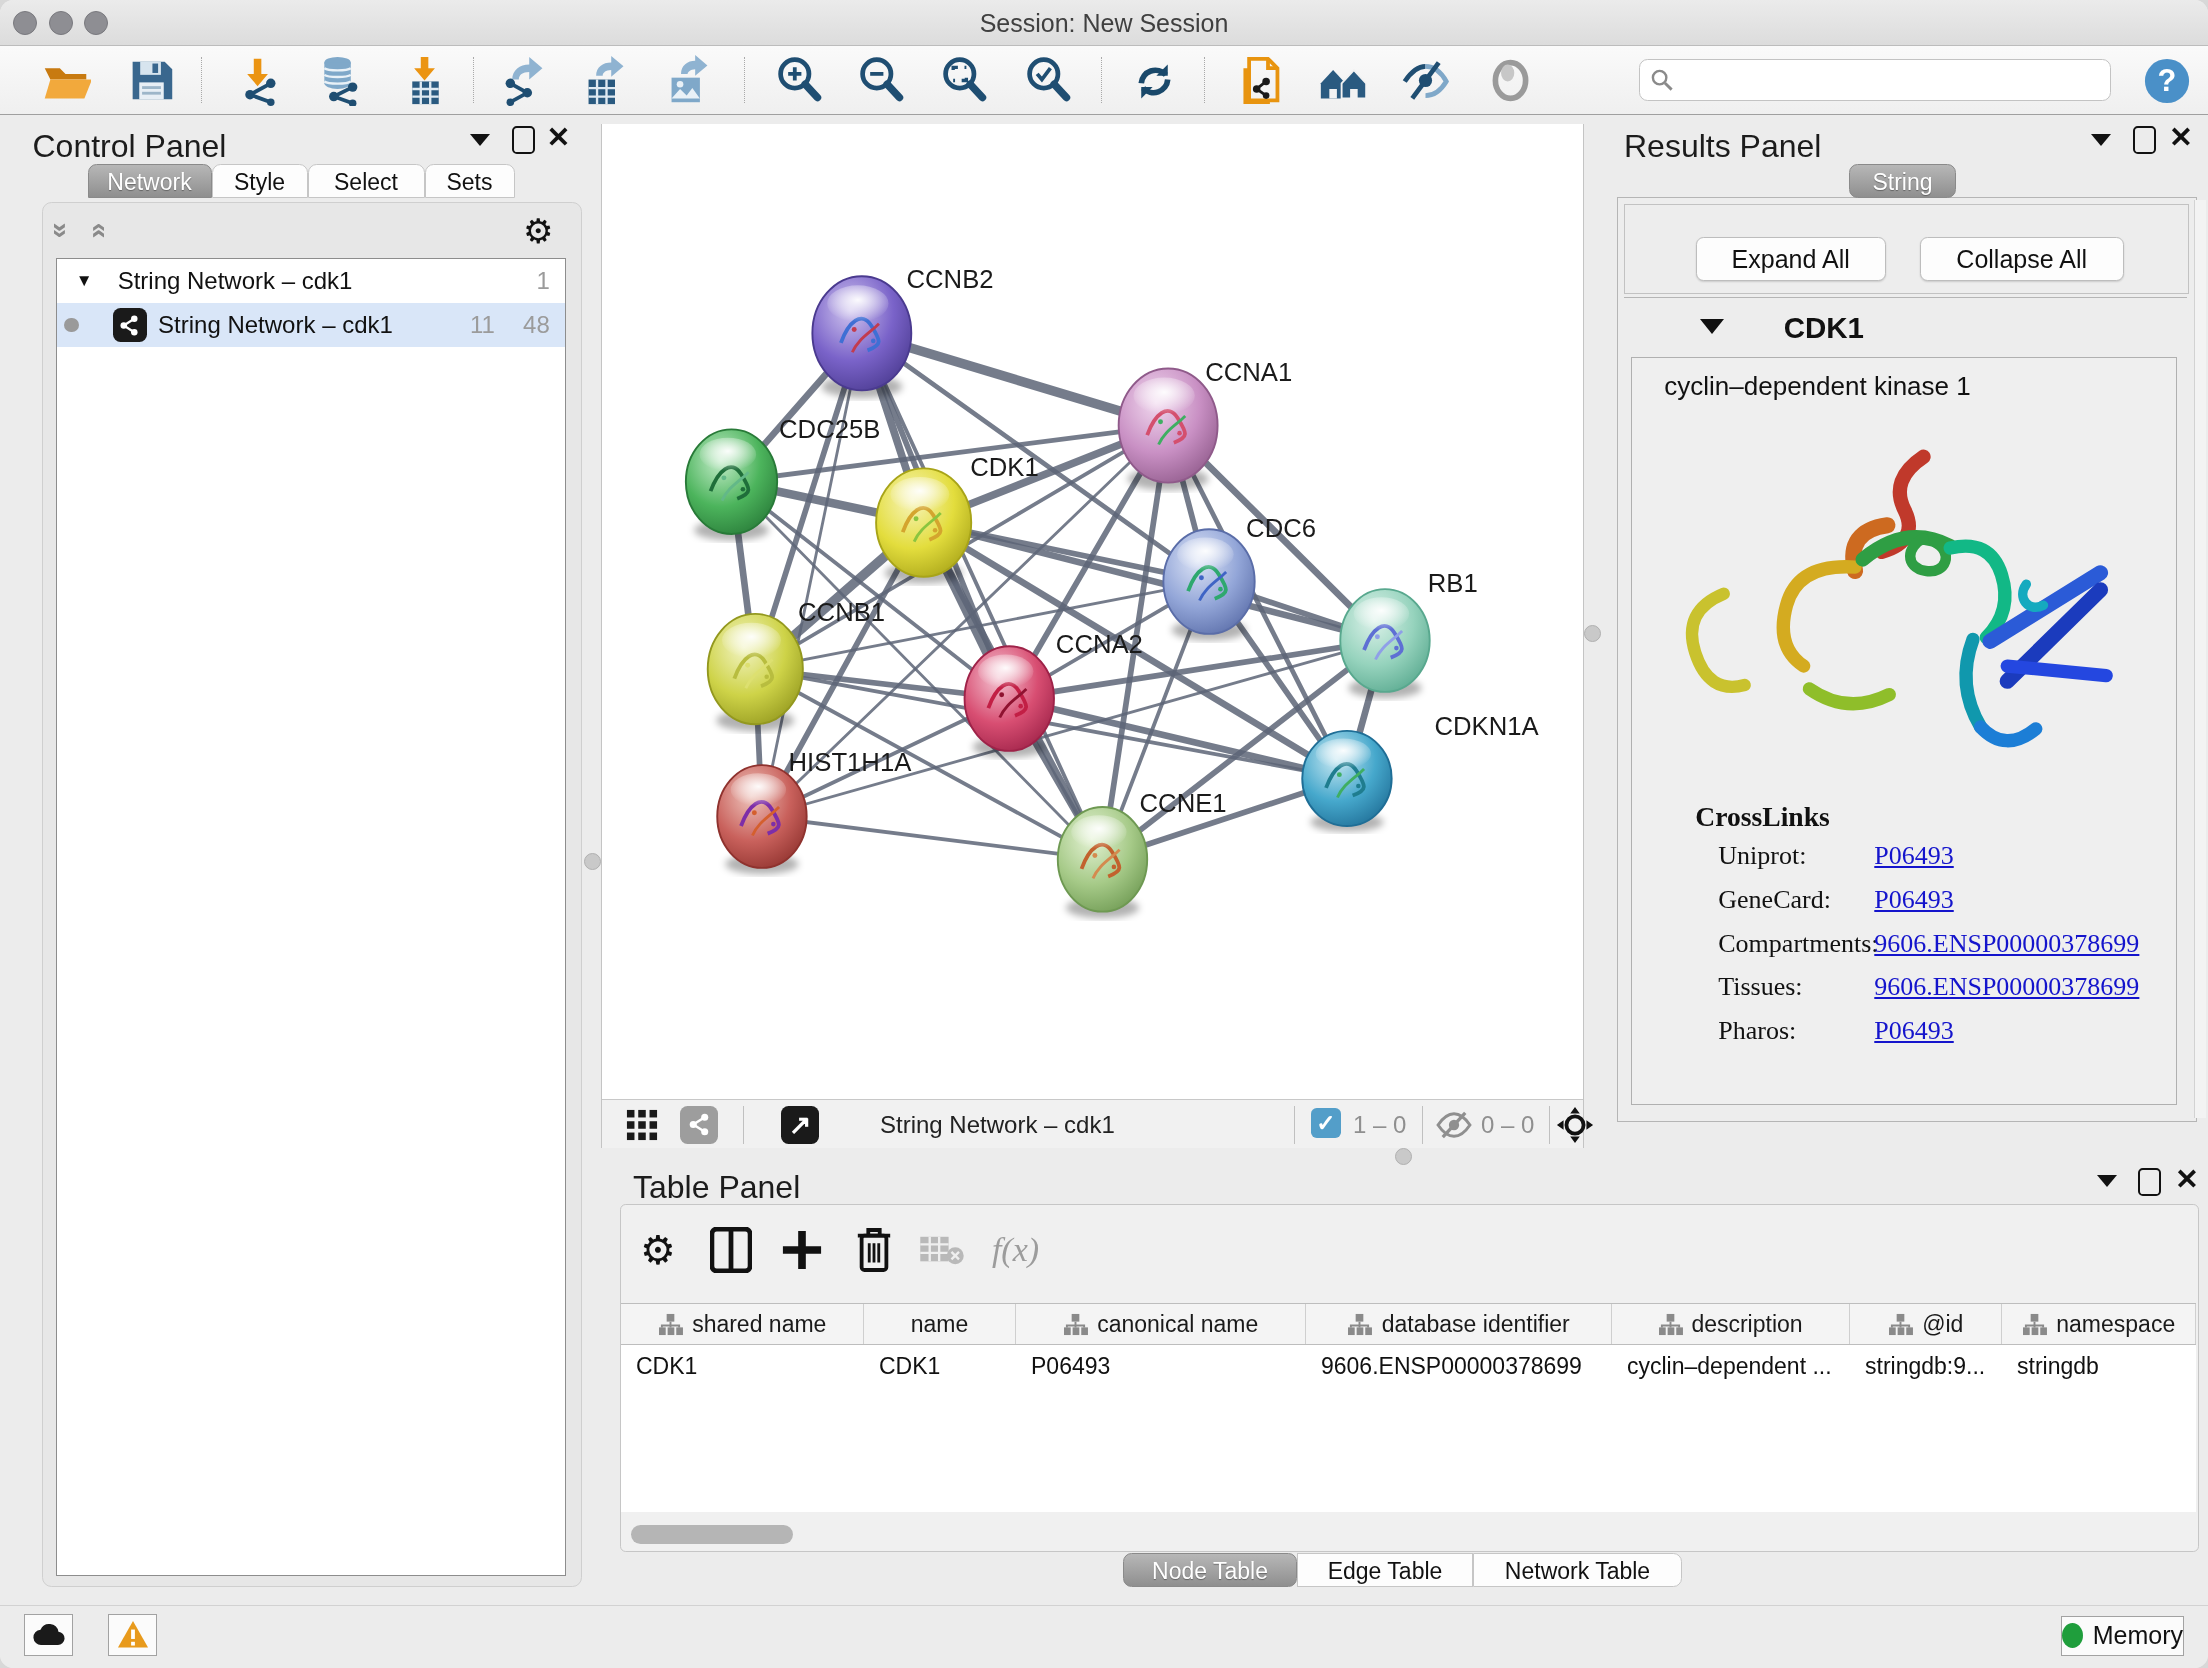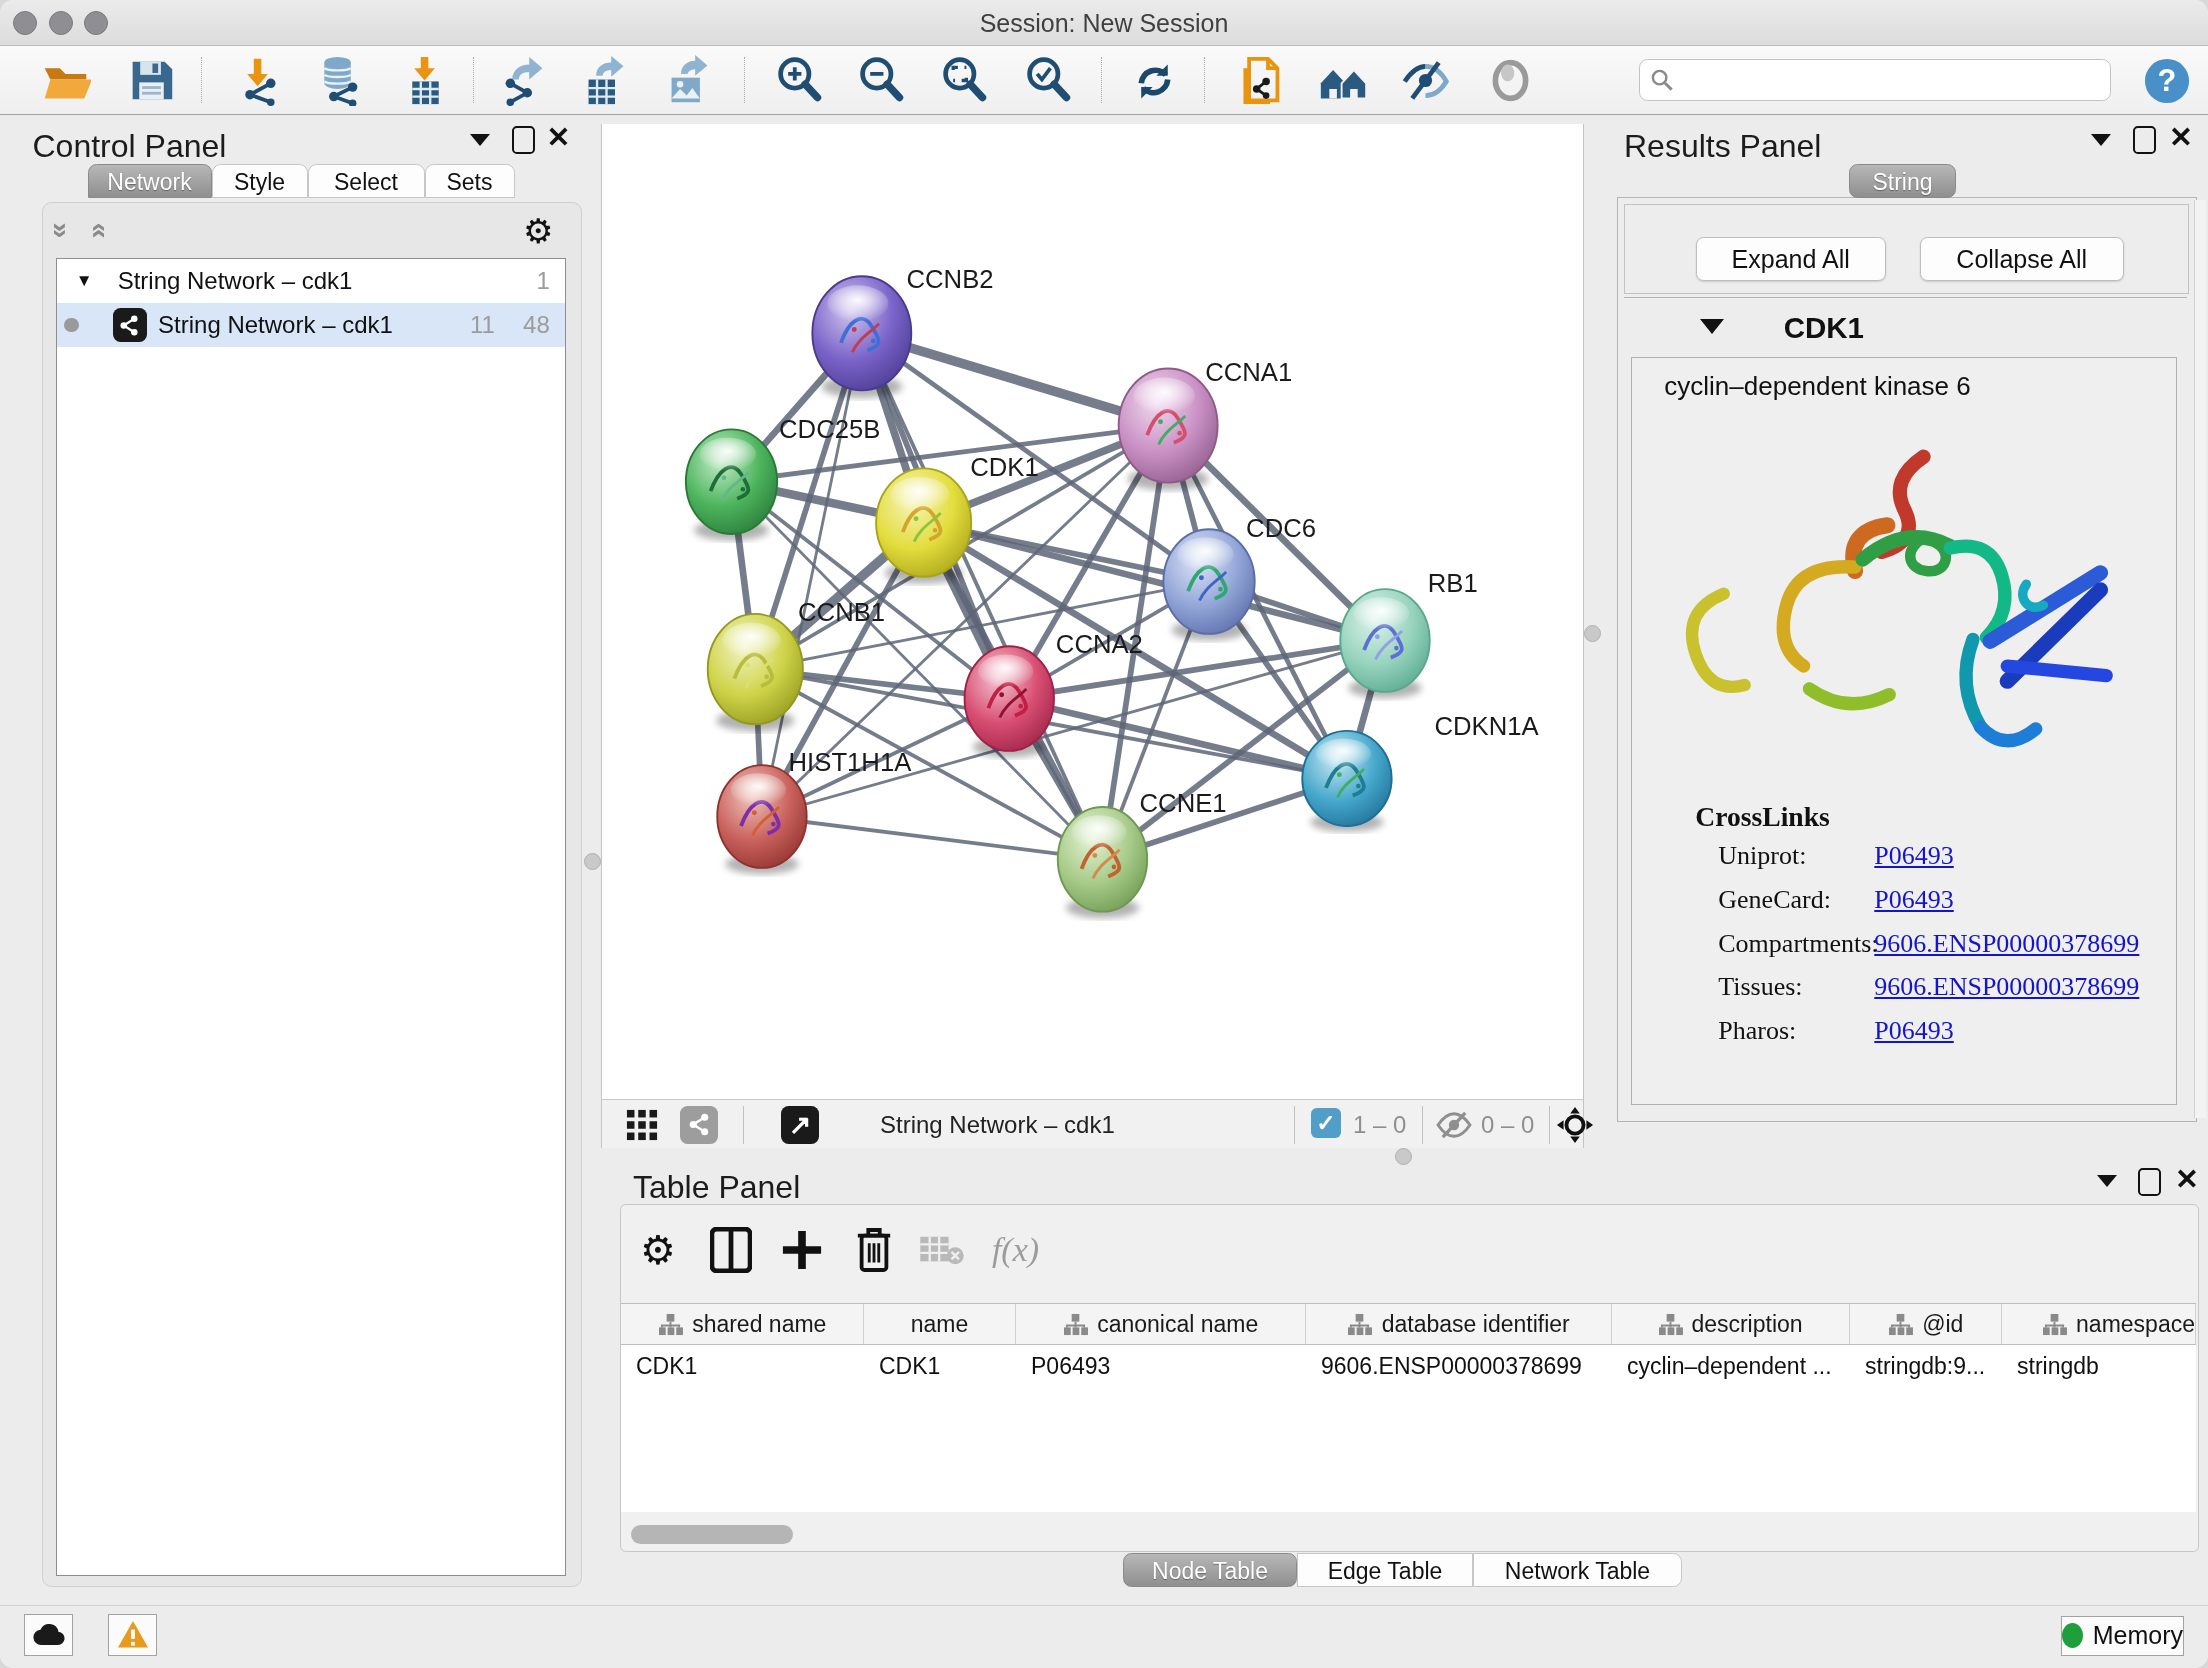--- a/index.html
+++ b/index.html
@@ -599,21 +599,21 @@
       <div id="rp-buttons">
         <div class="rp-btn" style="left:71px;width:188px">Expand All</div>
         <div class="rp-btn" style="left:295px;width:202px">Collapse All</div>
       </div>
       <div id="rp-section">
         <div id="rp-gene-row">
           <span style="position:absolute;left:76px;top:21px;width:0;height:0;border-left:12.4px solid transparent;border-right:12.4px solid transparent;border-top:15px solid #111"></span>
           <span style="position:absolute;left:160px;top:13.3px;font-size:29.5px;font-weight:bold;color:#111">CDK1</span>
         </div>
         <div id="rp-inner">
-          <div style="position:absolute;left:32px;top:13.3px;font-size:26px;color:#111">cyclin–dependent kinase 6</div>
+          <div style="position:absolute;left:32px;top:13.3px;font-size:26px;color:#111">cyclin–dependent kinase 1</div>
           <svg width="533" height="371" viewBox="0 0 560 390" style="position:absolute;left:5.7px;top:55px">
             <g fill="none" stroke-linecap="round">
               <path d="M300 46q-36 24-20 56t-24 44" stroke="#c0392b" stroke-width="15"></path>
               <path d="M262 118q-44 6-34 48" stroke="#cd6a20" stroke-width="17"></path>
               <path d="M228 162q-60-4-72 40t18 64" stroke="#d4ab20" stroke-width="14"></path>
               <path d="M90 190q-44 18-30 62t52 34" stroke="#c9c22e" stroke-width="13"></path>
               <path d="M180 290q40 28 84 6" stroke="#8fbe2a" stroke-width="14"></path>
               <path d="M236 154q46-38 92-14" stroke="#2f9e44" stroke-width="15"></path>
               <path d="M300 132c-18 8-20 30 2 34s30-20 10-30" stroke="#2f9e44" stroke-width="11"></path>
               <path d="M328 142q42-10 54 28t-16 66" stroke="#12b886" stroke-width="14"></path>
@@ -723,21 +723,21 @@
             <div class="th-cell" style="width: 152px;">
               <svg width="25" height="23" viewBox="0 0 26 24">
                 <rect x="9" y="1" width="8" height="8" fill="#8a8a8a"></rect>
                 <rect x="1" y="15" width="7" height="8" fill="#8a8a8a"></rect>
                 <rect x="10" y="15" width="7" height="8" fill="#8a8a8a"></rect>
                 <rect x="19" y="15" width="7" height="8" fill="#8a8a8a"></rect>
                 <path d="M13 9v4M4 15v-2h18v2M13 13v2" stroke="#8a8a8a" stroke-width="2" fill="none"></path>
               </svg>
               <span>@id</span>
             </div>
-            <div class="th-cell" style="width: 194px; justify-content: flex-end;">
+            <div class="th-cell" style="width: 194px;">
               <svg width="25" height="23" viewBox="0 0 26 24">
                 <rect x="9" y="1" width="8" height="8" fill="#8a8a8a"></rect>
                 <rect x="1" y="15" width="7" height="8" fill="#8a8a8a"></rect>
                 <rect x="10" y="15" width="7" height="8" fill="#8a8a8a"></rect>
                 <rect x="19" y="15" width="7" height="8" fill="#8a8a8a"></rect>
                 <path d="M13 9v4M4 15v-2h18v2M13 13v2" stroke="#8a8a8a" stroke-width="2" fill="none"></path>
               </svg>
               <span>namespace</span>
             </div>
           </div>

